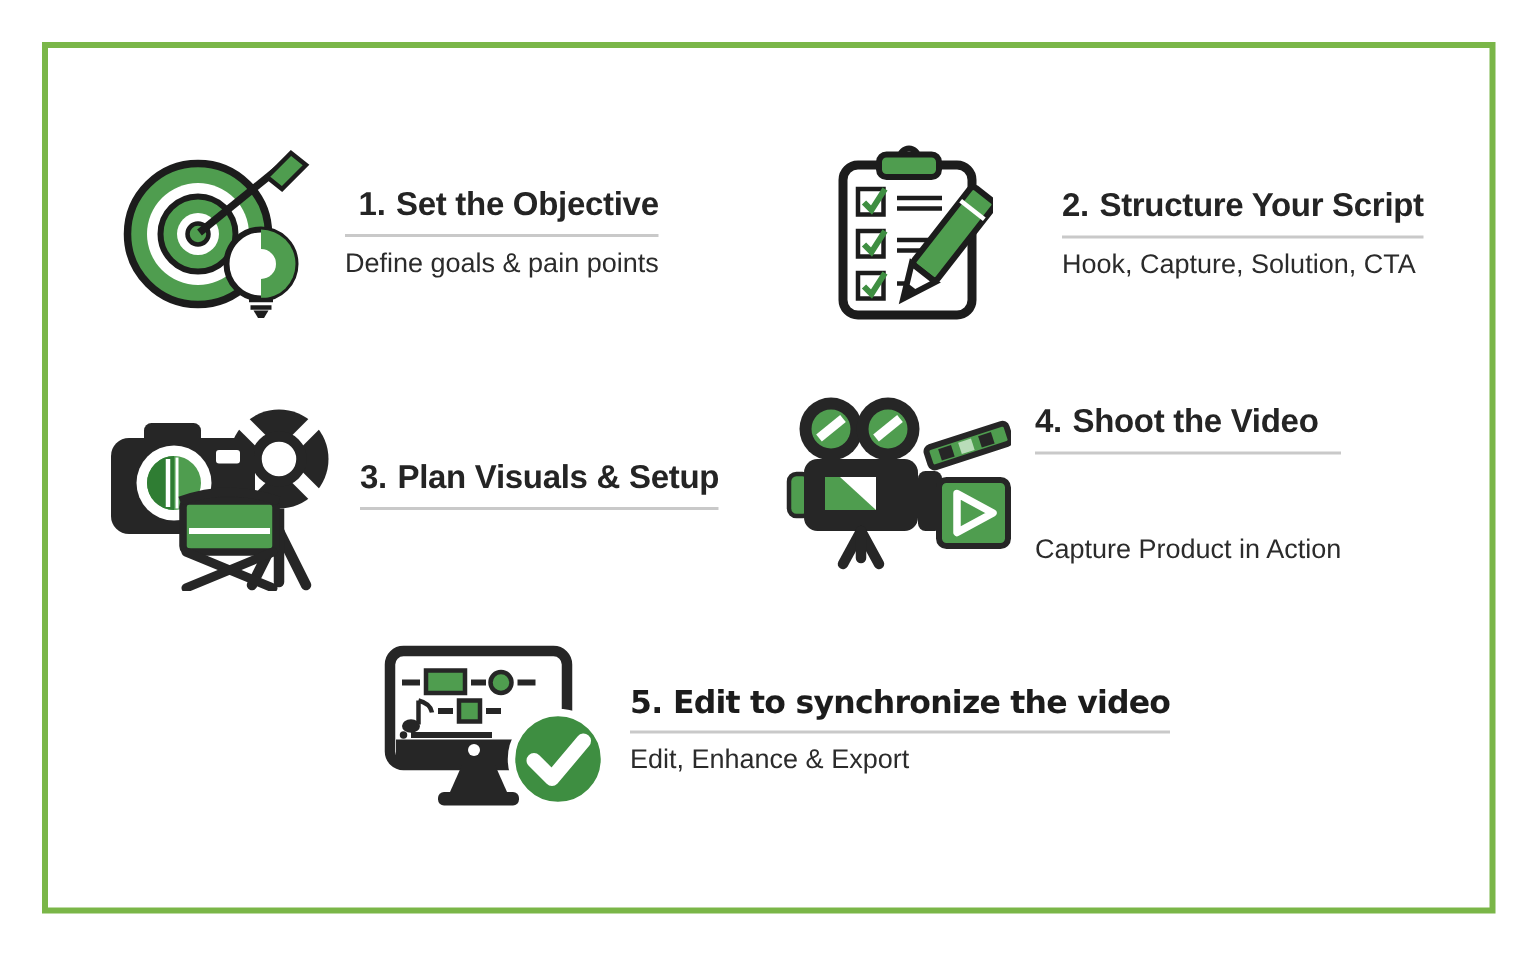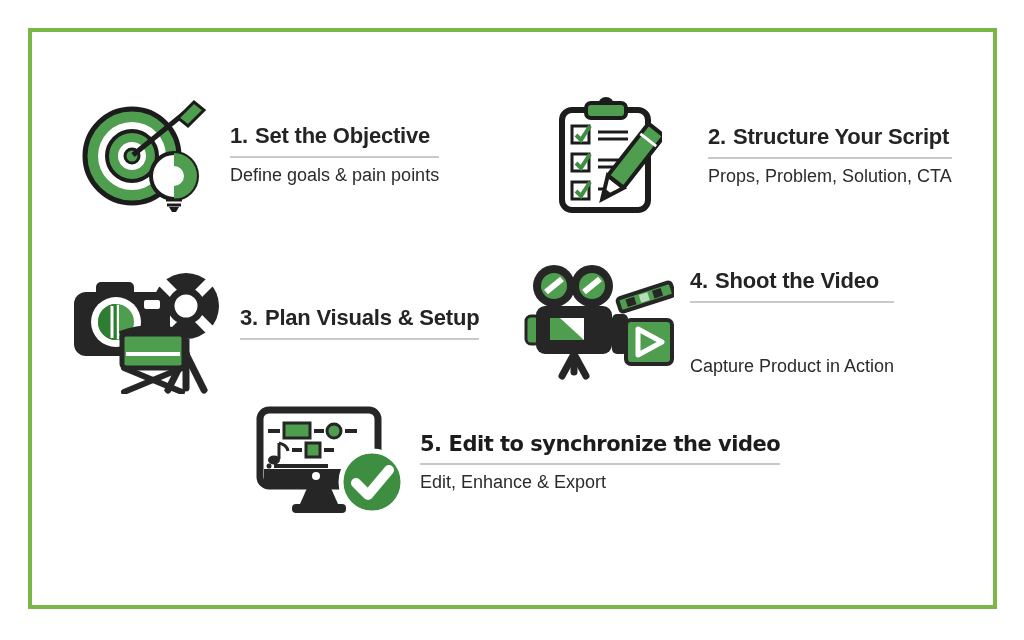--- a/index.html
+++ b/index.html
@@ -7,25 +7,25 @@
   .canvas{position:relative;width:1024px;height:640px;background:#ffffff;overflow:hidden;}
   .frame{position:absolute;left:28px;top:28px;width:961px;height:573px;border:4px solid #7ab648;background:#ffffff;}
   .step{position:absolute;display:flex;align-items:center;}
   .icon{flex:0 0 auto;}
   .text{display:flex;flex-direction:column;}
   .titleline{display:block;font-weight:700;font-size:22px;color:#242424;letter-spacing:-0.2px;white-space:nowrap;
              padding-bottom:7px;border-bottom:2px solid #c9c9c9;margin-bottom:7px;}
   .titleline .num{margin-right:7px;}
   .subtitle{font-size:18px;color:#2b2b2b;white-space:nowrap;}
   
-  .step1{left:82px;top:96px;}  .step1 .text{margin-left:22px;}
+  .step1{left:82px;top:96px;text-align:right;}  .step1 .text{margin-left:22px;}
   .step2{left:556px;top:96px;gap:26px;} .step2 .text{margin-left:20px;}
   .step3{left:70px;top:258px;} .step3 .text{margin-left:12px;}
   .step4{left:524px;top:262px;}.step4 .text{margin-left:16px;gap:46px;}
-  .step5{left:256px;top:406px;align-items:center;}.step5 .text{margin-left:14px;}
+  .step5{left:256px;top:430px;align-items:center;}.step5 .text{margin-left:14px;}
   .step5 .titleline{font-family:"DejaVu Sans",sans-serif;font-size:21px;font-weight:700;letter-spacing:-0.5px;color:#1c1c1c;}
 </style>
 </head>
 <body>
 
 <div class="canvas">
   <div class="frame"></div>
 
   <div class="step step1">
     <svg class="icon" width="126" height="116" viewBox="0 0 126 116">
@@ -71,21 +71,21 @@
 
       <g transform="rotate(38 72 70)">
         <rect x="62" y="24" width="20" height="66" rx="3" fill="#4f9d4f" stroke="#1c1c1c" stroke-width="4"></rect>
         <line x1="62" y1="37" x2="82" y2="37" stroke="#fff" stroke-width="3"></line>
         <polygon points="62,90 82,90 72,112" fill="#fff" stroke="#1c1c1c" stroke-width="4"></polygon>
         <polygon points="68,102 76,102 72,112" fill="#1c1c1c"></polygon>
       </g>
     </svg>
     <div class="text">
       <span class="titleline"><span class="num">2.</span><span>Structure Your Script</span></span>
-      <span class="subtitle">Props, Problem, Solution, CTA</span>
+      <span class="subtitle">Hook, Capture, Solution, CTA</span>
     </div>
   </div>
 
   <div class="step step3">
     <svg class="icon" width="158" height="136" viewBox="0 0 158 136">
 
       <circle cx="116" cy="48" r="33" fill="#262626"></circle>
       <line x1="88" y1="20" x2="144" y2="76" stroke="#fff" stroke-width="10"></line>
       <line x1="144" y1="20" x2="88" y2="76" stroke="#fff" stroke-width="10"></line>
       <circle cx="116" cy="48" r="15" fill="#fff" stroke="#262626" stroke-width="7"></circle>

